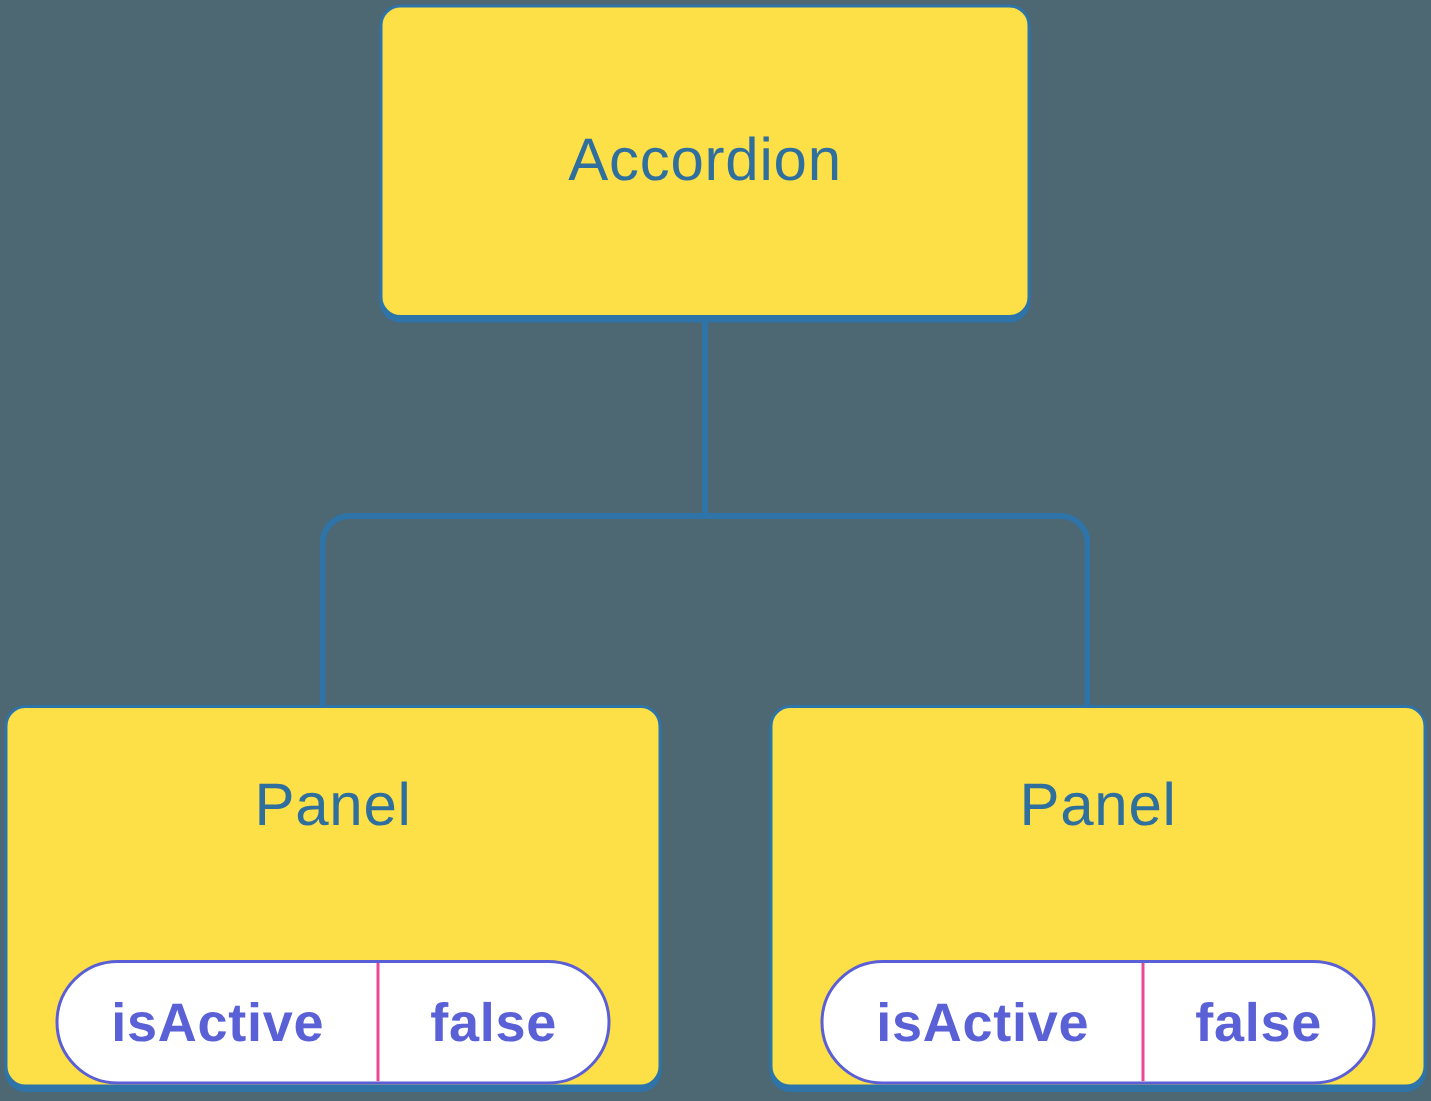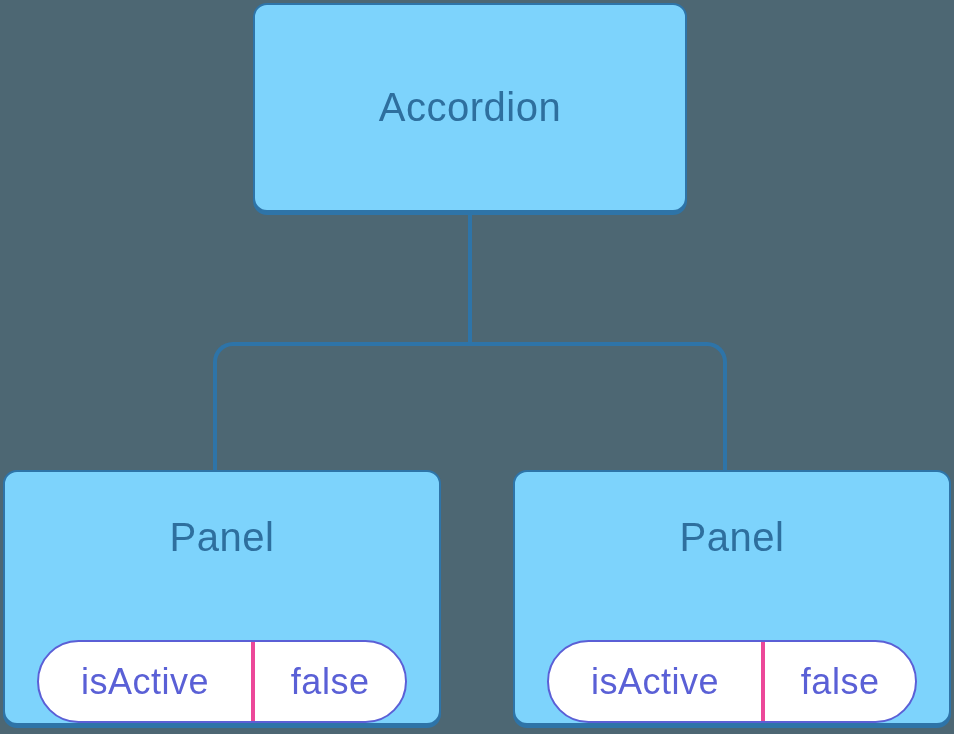--- a/index.html
+++ b/index.html
@@ -13,21 +13,21 @@
     position: relative;
     width: 954px;
     height: 734px;
     background: #4d6773;
     overflow: hidden;
   }
 
   
   .node {
     position: absolute;
-    background: #7dd3fc;
+    background: #fde047;
     border: 2px solid #2e74a8;
     border-radius: 14px;
     box-shadow: 0 3px 0 #2e74a8;
     box-sizing: border-box;
   }
 
   .node-title {
     color: #2e6f9e;
     font-size: 40px;
     font-weight: 500;
@@ -99,28 +99,28 @@
     overflow: hidden;
     background: #ffffff;
   }
 
   .prop-cell {
     display: flex;
     align-items: center;
     justify-content: center;
     color: #5a60d6;
     font-size: 36px;
-    font-weight: 400;
+    font-weight: 700;
     letter-spacing: 0.5px;
   }
 
   .prop-cell.name  { flex: 0 0 58%; }
   .prop-cell.value {
     flex: 1 1 auto;
-    border-left: 4px solid #ec4899;
+    border-left: 2px solid #ec4899;
   }
 </style>
 </head>
 <body>
 
 <div class="stage">
 
   <div class="node accordion-node">
     <div class="node-title">Accordion</div>
   </div>

